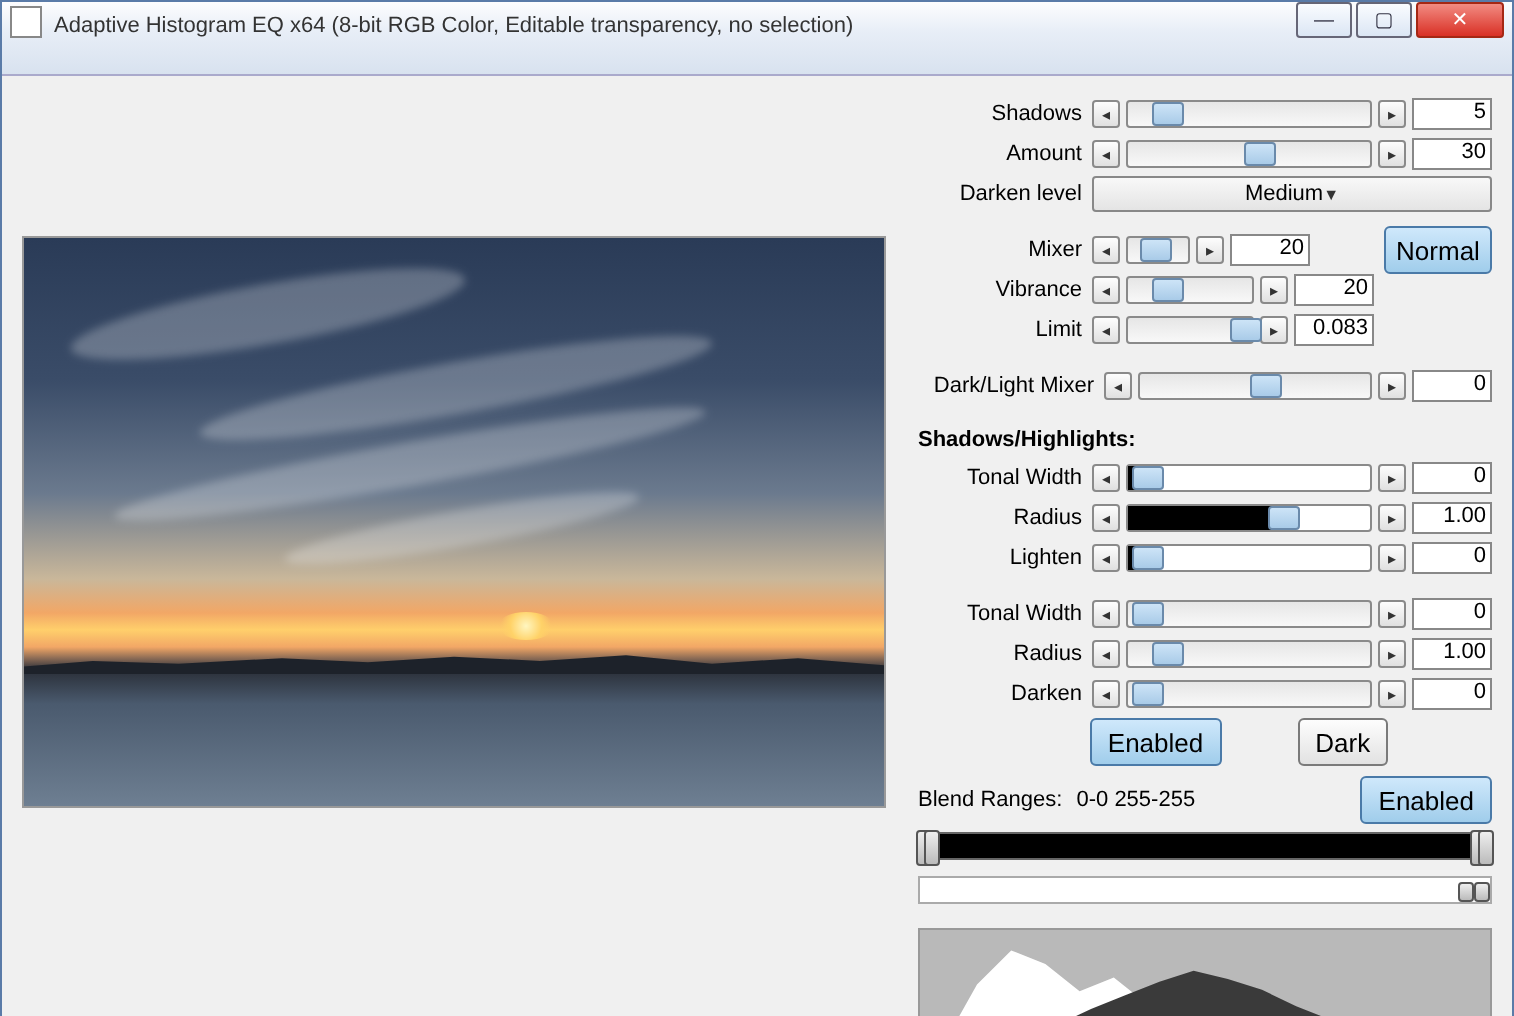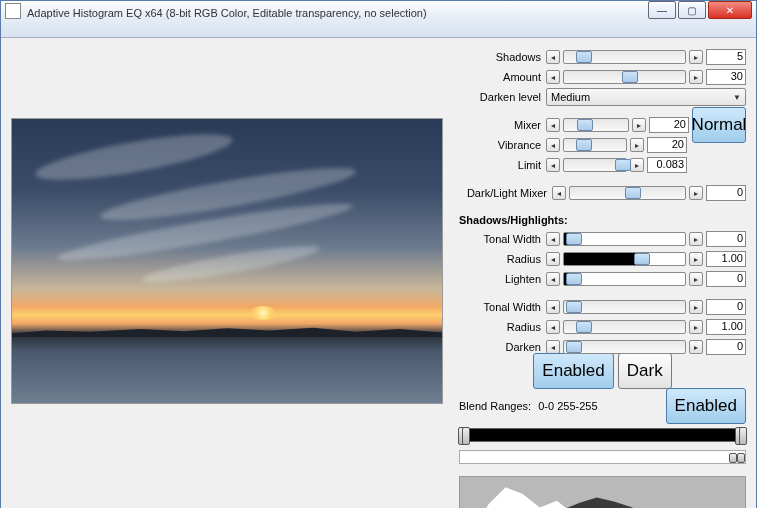--- a/index.html
+++ b/index.html
@@ -22,23 +22,23 @@
 .progress { margin-top: auto; width: 180px; height: 16px; border: 1px solid #8a8a8a; background: linear-gradient(#e8e8e8,#fdfdfd); border-radius: 2px; }
 .right { flex: 1; display: flex; flex-direction: column; gap: 2px; }
 .row { display: flex; align-items: center; height: 18px; gap: 3px; }
 .lbl { width: 84px; text-align: right; color: #000; padding-right: 2px; }
 .arrow { width: 14px; height: 14px; border: 1px solid #8a8a8a; background: linear-gradient(#fdfdfd,#e0e0e0); display: flex; align-items: center; justify-content: center; font-size: 8px; color: #333; border-radius:2px; cursor:pointer; }
 .track { flex: 1; height: 14px; border: 1px solid #8a8a8a; background: linear-gradient(#e6e6e6,#f8f8f8); position: relative; border-radius:2px; }
 .thumb { position: absolute; top: 0; width: 16px; height: 12px; background: linear-gradient(#cde4f7,#a9cbe8); border: 1px solid #6a8aab; border-radius: 2px; }
 .track.dark { background:#fff; }
 .track.dark .fill { position:absolute; left:0; top:0; bottom:0; background:#000; }
 .val { width: 40px; height: 16px; border: 1px solid #888; background: #fff; padding: 0 2px; text-align: right; }
-.select { flex:1; height: 18px; border: 1px solid #888; background: linear-gradient(#f8f8f8,#e4e4e4); display:flex; align-items:center; justify-content:space-between; padding: 0 4px; border-radius:2px; }
+.select { flex:1; height: 18px; border: 1px solid #888; background: linear-gradient(#f8f8f8,#e4e4e4); display:flex; align-items:center; justify-content:center; padding: 0 4px; border-radius:2px; }
 .select .chev { font-size:8px; color:#333; }
-.btn { height: 36px; border: 1px solid #7a7a7a; background: linear-gradient(#fdfdfd,#e2e2e2); border-radius: 3px; padding: 0 8px; display:flex; align-items:center; cursor:pointer; font-size:17px; }
+.btn { height: 24px; border: 1px solid #7a7a7a; background: linear-gradient(#fdfdfd,#e2e2e2); border-radius: 3px; padding: 0 8px; display:flex; align-items:center; cursor:pointer; font-size:13px;margin-left:34px; }
 .btn.active { background: linear-gradient(#cfe8fb,#a0cdeb); border-color:#4a7aa8; }
 .spacer { height: 6px; }
 .section-lbl { font-size:11px; color:#000; padding: 2px 0; font-weight: bold; }
 .blendrow { display:flex; align-items:center; justify-content:space-between; margin-top:6px; }
 .dual { height: 14px; border:1px solid #666; background:#000; position:relative; margin-top:2px; }
 .dual .hnd { position:absolute; top:-2px; width:8px; height:18px; background:linear-gradient(#eee,#bbb); border:1px solid #555; border-radius:2px; }
 .dual.light { background:#fff; border-color:#aaa; }
 .dual.light .hnd { top:2px; height:10px; }
 .histo { margin-top:10px; height: 70px; border: 1px solid #999; background:#b9b9b9; position:relative; overflow:hidden; }
 .hist-w { position:absolute; inset:0; background:#fff; clip-path: polygon(0 100%, 4% 85%, 10% 40%, 16% 15%, 22% 25%, 28% 45%, 34% 35%, 40% 55%, 46% 50%, 52% 68%, 58% 72%, 64% 80%, 70% 85%, 76% 88%, 82% 92%, 88% 95%, 94% 98%, 100% 100%); }

